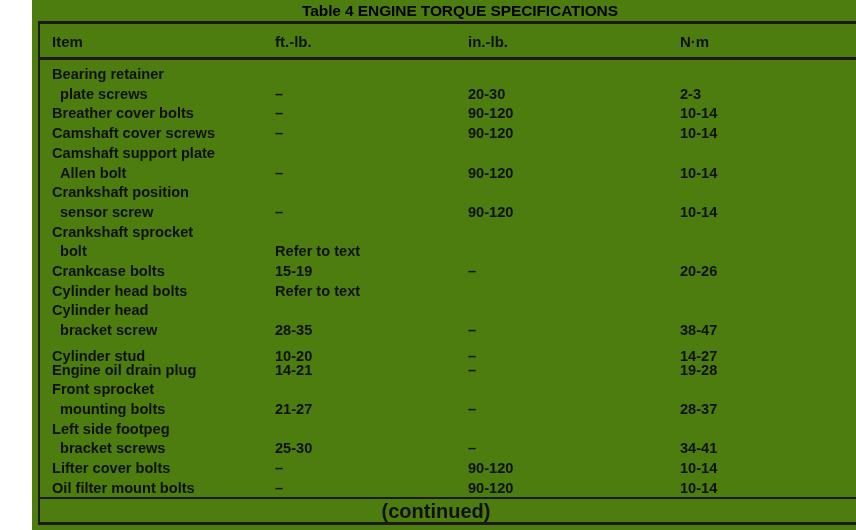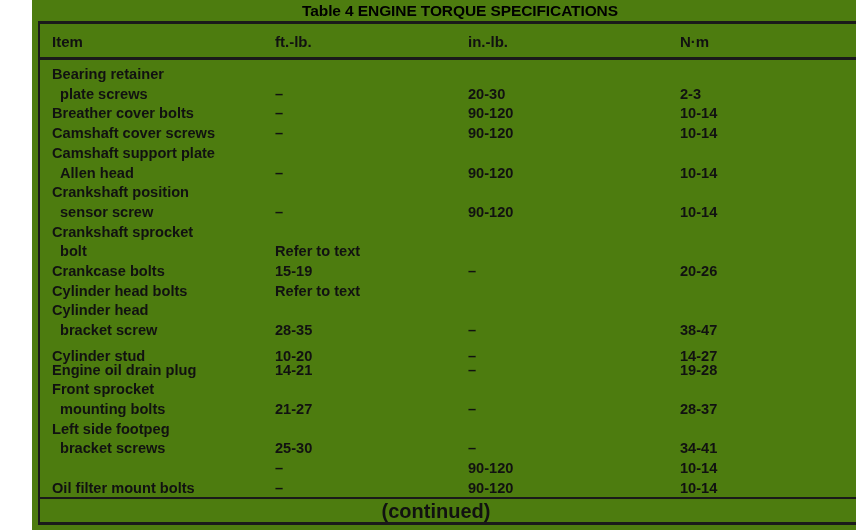--- a/index.html
+++ b/index.html
@@ -160,21 +160,21 @@
       <div class="row" style="top: 59.1px;">
         <div class="cell col-item">Camshaft cover screws</div>
         <div class="cell col-ft">–</div>
         <div class="cell col-in">90-120</div>
         <div class="cell col-nm">10-14</div>
       </div>
       <div class="row" style="top: 78.8px;">
         <div class="cell col-item">Camshaft support plate</div>
       </div>
       <div class="row" style="top: 98.5px;">
-        <div class="cell col-item indent">Allen head</div>
+        <div class="cell col-item indent">Allen bolt</div>
         <div class="cell col-ft">–</div>
         <div class="cell col-in">90-120</div>
         <div class="cell col-nm">10-14</div>
       </div>
       <div class="row" style="top: 118.2px; text-align: right;">
         <div class="cell col-item">Crankshaft position</div>
       </div>
       <div class="row" style="top: 137.9px;">
         <div class="cell col-item indent">sensor screw</div>
         <div class="cell col-ft">–</div>
@@ -231,20 +231,21 @@
       <div class="row" style="top: 354.6px;">
         <div class="cell col-item">Left side footpeg</div>
       </div>
       <div class="row" style="top: 374.3px;">
         <div class="cell col-item indent">bracket screws</div>
         <div class="cell col-ft">25-30</div>
         <div class="cell col-in">–</div>
         <div class="cell col-nm">34-41</div>
       </div>
       <div class="row" style="top: 394px;">
+        <div class="cell col-item">Lifter cover bolts</div>
         <div class="cell col-ft">–</div>
         <div class="cell col-in">90-120</div>
         <div class="cell col-nm">10-14</div>
       </div>
       <div class="row" style="top: 413.7px;">
         <div class="cell col-item">Oil filter mount bolts</div>
         <div class="cell col-ft">–</div>
         <div class="cell col-in">90-120</div>
         <div class="cell col-nm">10-14</div>
       </div>

